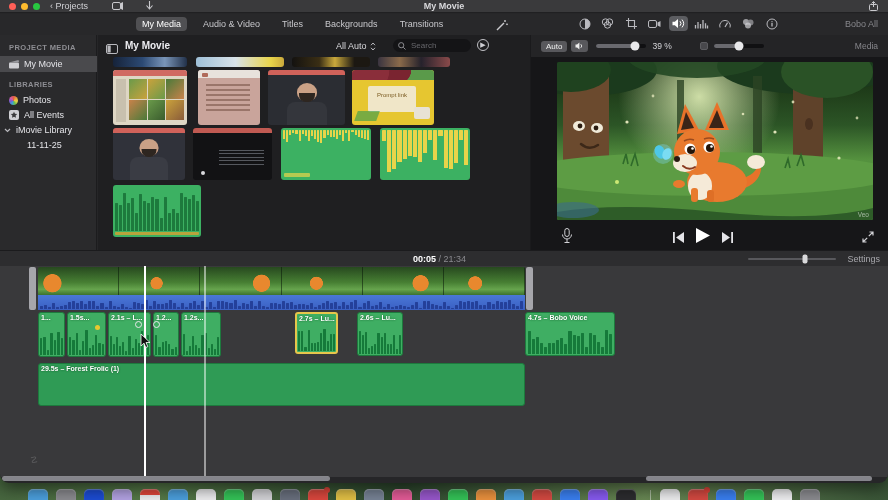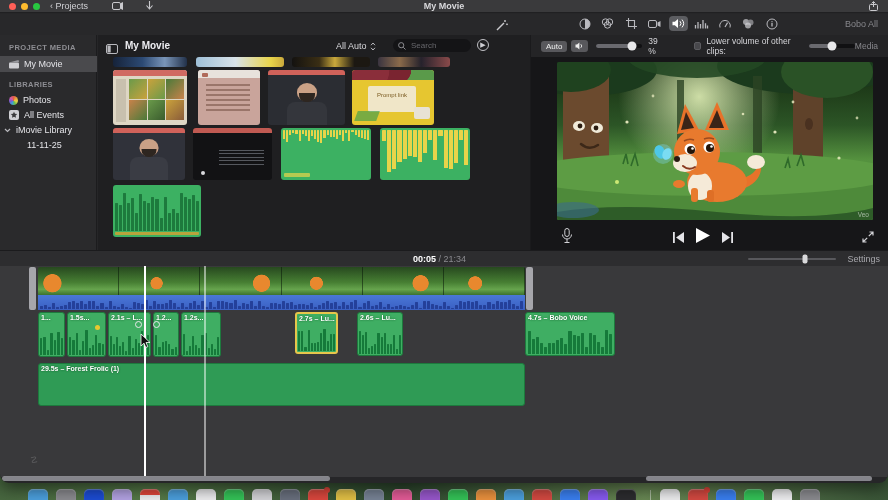--- a/index.html
+++ b/index.html
@@ -154,20 +154,27 @@
       <div class="win-title">My Movie</div>
       <span class="tb-icon" style="right:10px">
         <svg width="9" height="10" viewBox="0 0 9 10">
             <rect x="0.5" y="3.5" width="8" height="6" rx="1" fill="none" stroke="#c9c9cd"></rect>
             <path d="M4.5 6V.8M2.6 2.4L4.5.5l1.9 1.9" fill="none" stroke="#c9c9cd"></path>
           </svg>
       </span>
     </div>
 
     <div class="toolbar">
+      <div class="tabs">
+        <span class="tab active">My Media</span>
+        <span class="tab">Audio &amp; Video</span>
+        <span class="tab">Titles</span>
+        <span class="tab">Backgrounds</span>
+        <span class="tab">Transitions</span>
+      </div>
       <span class="wand">
         <svg width="12" height="12" viewBox="0 0 12 12">
             <path d="M1 11L8 4" stroke="#c9c9cd" stroke-width="1.4"></path>
             <path d="M9 1v2M8 2h2M11 4.5v1.6M10.2 5.3h1.6" stroke="#c9c9cd" stroke-width=".9"></path>
           </svg>
       </span>
       <div class="adjust-icons">
         <span class="aicon">
             <svg width="12" height="12" viewBox="0 0 12 12">
               <circle cx="6" cy="6" r="5" fill="none" stroke="#b9b9be"></circle>
@@ -422,21 +429,20 @@
               <path d="M0.5 2.6h1.6L4.4.6v6.8L2.1 5.4H0.5z" fill="#eee"></path>
               <path d="M5.8 2.2a2.4 2.4 0 010 3.6" fill="none" stroke="#eee" stroke-width=".9"></path>
             </svg>
         </span>
         <span class="slider" style="width:50px;margin-left:8px">
           <span class="fill" style="width:78%"></span>
             <span class="knob" style="left:78%"></span>
         </span>
         <span style="margin-left:6px">39 %</span>
         <span class="checkbox" style="margin-left:28px"></span>
-        <span style="margin-left:5px">Lower volume of other clips:</span>
         <span class="slider" style="width:50px;margin-left:6px">
           <span class="fill" style="width:50%"></span>
             <span class="knob" style="left:50%"></span>
         </span>
         <span style="margin-left:auto;margin-right:10px;color:#87878c">Media</span>
       </div>
 
       <div class="preview-img">
         <svg width="316" height="158" viewBox="0 0 316 158">
 

